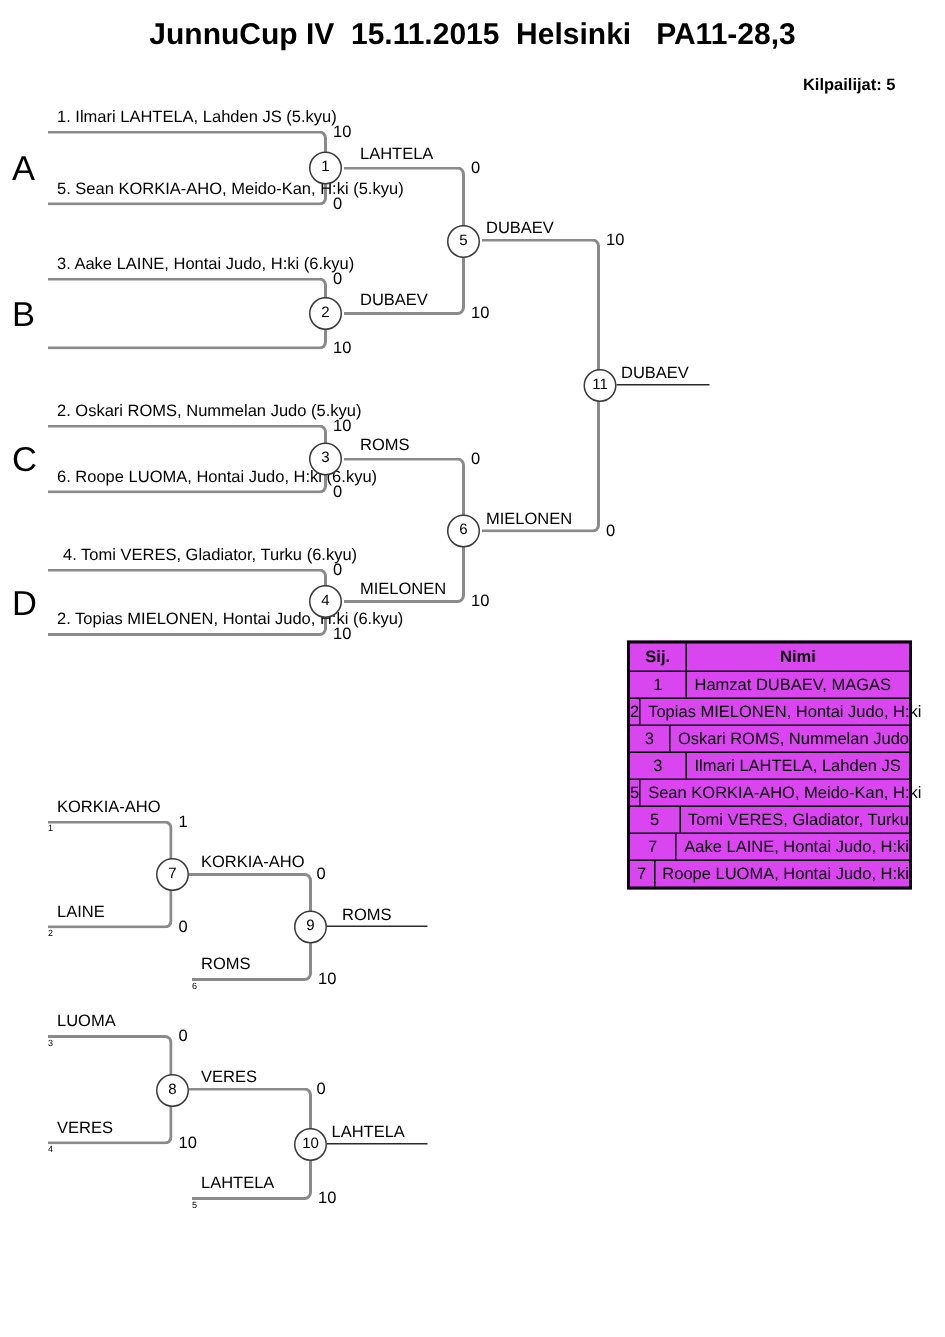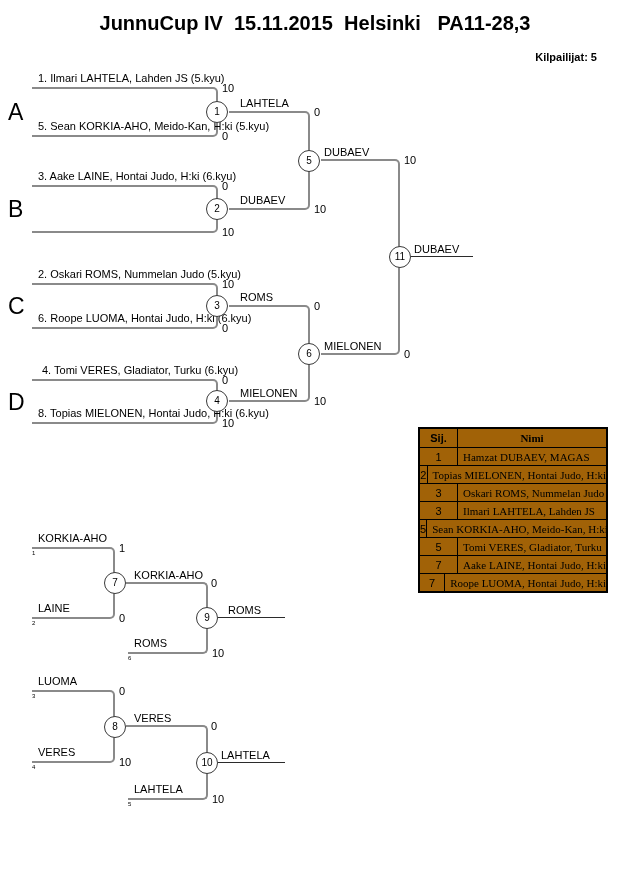--- a/index.html
+++ b/index.html
@@ -22,27 +22,27 @@
          border-radius:0 5px 0 0;}
   .brbox{position:absolute;box-sizing:border-box;
          border-bottom:2px solid var(--ln);border-right:2px solid var(--ln);
          border-radius:0 0 5px 0;}
   .rline{position:absolute;height:1px;background:#2b2b2b;}
   .mcircle{position:absolute;width:20px;height:20px;border:1px solid #3a3a3a;
            border-radius:50%;background:#fff;font-size:10px;line-height:20px;
            text-align:center;z-index:2;}
   .rtitle{position:absolute;left:418px;top:408px;width:186px;text-align:center;
           font-size:12px;font-weight:bold;margin-top:44px;}
-  .rtable{position:absolute;left:418px;top:427px;width:186px;border:2px solid #000;background:#a16207;}
+  .rtable{position:absolute;left:418px;top:427px;width:186px;border:2px solid #000;background:#d946ef;}
   .trow{display:flex;height:18px;box-sizing:border-box;border-top:1px solid #000;align-items:stretch;}
   .trow.first{border-top:none;}
   .tc1{width:38px;border-right:1px solid #000;font-size:11px;
        display:flex;align-items:center;justify-content:center;box-sizing:border-box;}
   .tc2{flex:1;font-size:11px;white-space:nowrap;display:flex;align-items:center;
-       padding-left:5px;overflow:visible;font-family:Liberation Serif, serif;}
+       padding-left:5px;overflow:visible;}
   .thead .tc1,.thead .tc2{font-weight:bold;}
   .thead .tc2{padding-left:0;justify-content:center;}
 </style>
 </head>
 <body>
 
 <div class="page">
 
   <div class="title">JunnuCup IV  15.11.2015  Helsinki   PA11-28,3</div>
   <div class="comp">Kilpailijat: 5</div>
@@ -73,21 +73,21 @@
   <div class="pname" style="left:38px;top:311px">6. Roope LUOMA, Hontai Judo, H:ki (6.kyu)</div>
   <div class="score" style="left:222px;top:321px">0</div>
   <div class="mcircle" style="left:206px;top:295px">3</div>
   <div class="wlabel" style="left:240px;top:290px">ROMS</div>
   <div class="score" style="left:314px;top:299px">0</div>
 
   <div class="sletter" style="top:389px">D</div>
   <div class="pname" style="left:42px;top:363px">4. Tomi VERES, Gladiator, Turku (6.kyu)</div>
   <div class="pairbox" style="left:32px;top:379px;width:186px;height:45px"></div>
   <div class="score" style="left:222px;top:373px">0</div>
-  <div class="pname" style="left:38px;top:406px">8. Topias MIELONEN, Hontai Judo, H:ki (6.kyu)</div>
+  <div class="pname" style="left:38px;top:406px">2. Topias MIELONEN, Hontai Judo, H:ki (6.kyu)</div>
   <div class="score" style="left:222px;top:416px">10</div>
   <div class="mcircle" style="left:206px;top:390px">4</div>
   <div class="wlabel" style="left:240px;top:386px">MIELONEN</div>
   <div class="score" style="left:314px;top:394px">10</div>
 
   <div class="pairbox" style="left:229px;top:111px;width:81px;height:99px"></div>
   <div class="mcircle" style="left:298px;top:150px">5</div>
   <div class="wlabel" style="left:324px;top:145px">DUBAEV</div>
   <div class="score" style="left:404px;top:153px">10</div>
 

